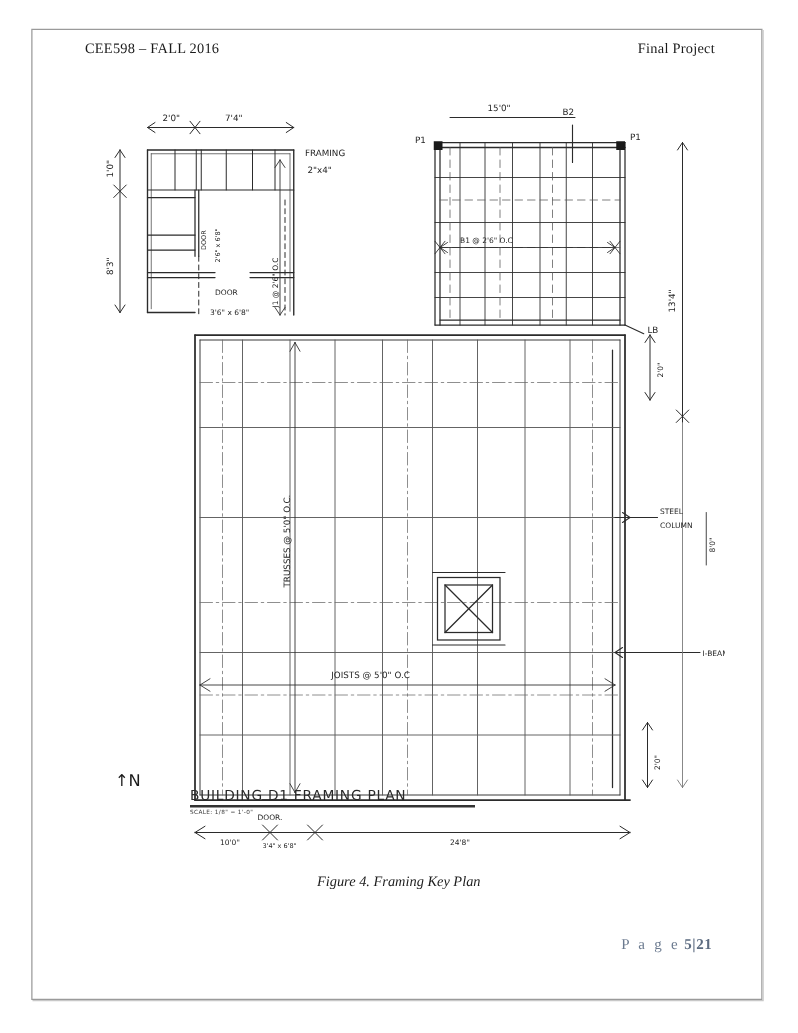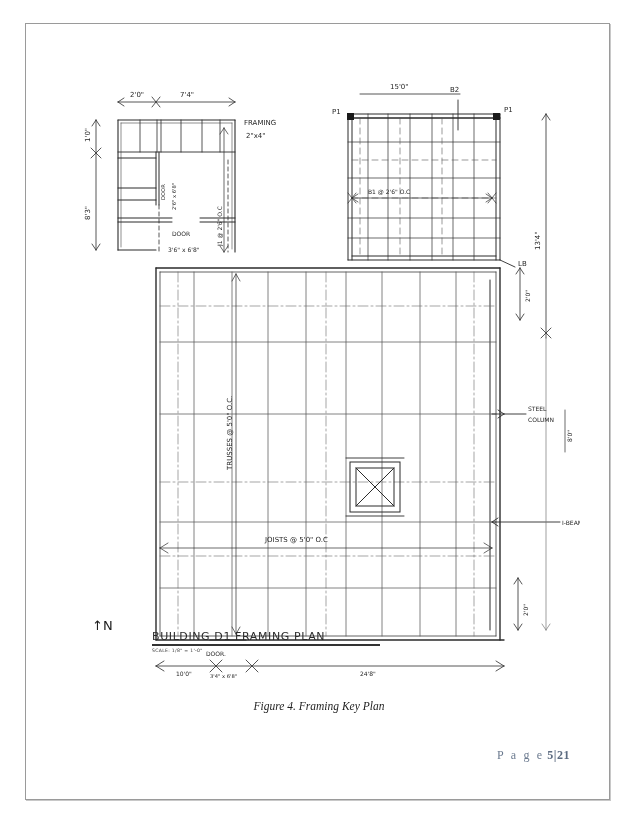--- a/index.html
+++ b/index.html
@@ -114,20 +114,24 @@
     white-space: nowrap;
   }
 </style>
 </head>
 <body>
 
 <div id="page">
 
   <div id="page-border"></div>
 
+  <div id="header">
+    <span class="hdr-left">CEE598 – FALL 2016</span>
+    <span class="hdr-right">Final Project</span>
+  </div>
 
   <div id="drawing">
     <svg width="520" height="610" viewBox="0 0 520 610" xmlns="http://www.w3.org/2000/svg">
       <g stroke="#2b2b2b" fill="none" stroke-linecap="round">
 
         <g stroke-width="1.1">
           <path d="M58,50 L175,50"></path>
           <path d="M58,50 L58,180"></path>
           <path d="M58,180 L96,180"></path>
           <path d="M175,50 L175,182"></path>

